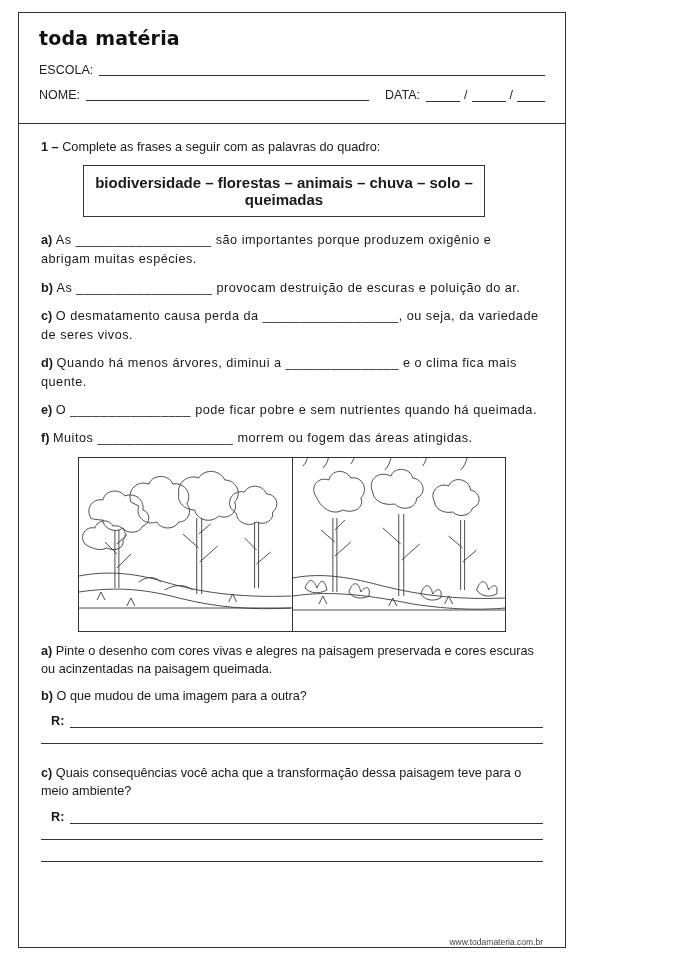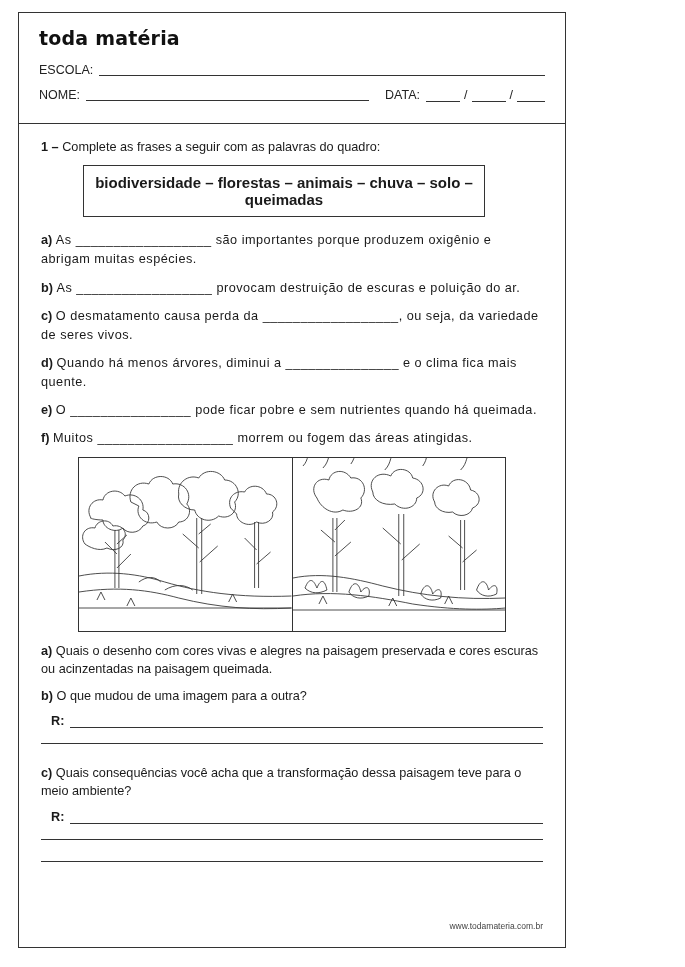--- a/index.html
+++ b/index.html
@@ -134,21 +134,21 @@
   }
   .ans-row .rule { margin-left: 6px; height: 14px; }
   .blank-line {
     border-bottom: 1px solid #333;
     height: 1px;
     margin: 0 0 20px 0;
   }
   .footer {
     position: absolute;
     right: 22px;
-    bottom: 16px;
+    bottom: 0;
     font-size: 8.5px;
     color: #444;
   }
 </style>
 </head>
 <body>
 
 <div class="page">
 
   <div class="header">
@@ -278,21 +278,21 @@
             <path d="M26 146 l4-8 4 8"></path>
               <path d="M96 148 l4-8 4 8"></path>
               <path d="M152 146 l4-8 4 8"></path>
           </g>
         </svg>
       </div>
     </div>
 
     <div class="sub">
       <span class="lbl">a)</span>
-      <span>Quais o desenho com cores vivas e alegres na paisagem preservada e cores escuras ou acinzentadas na paisagem queimada.</span>
+      <span>Pinte o desenho com cores vivas e alegres na paisagem preservada e cores escuras ou acinzentadas na paisagem queimada.</span>
     </div>
 
     <div class="sub">
       <span class="lbl">b)</span>
       <span>O que mudou de uma imagem para a outra?</span>
     </div>
 
     <div class="ans-row">
       <span class="answer-label">R:</span>
       <span class="rule"></span>

